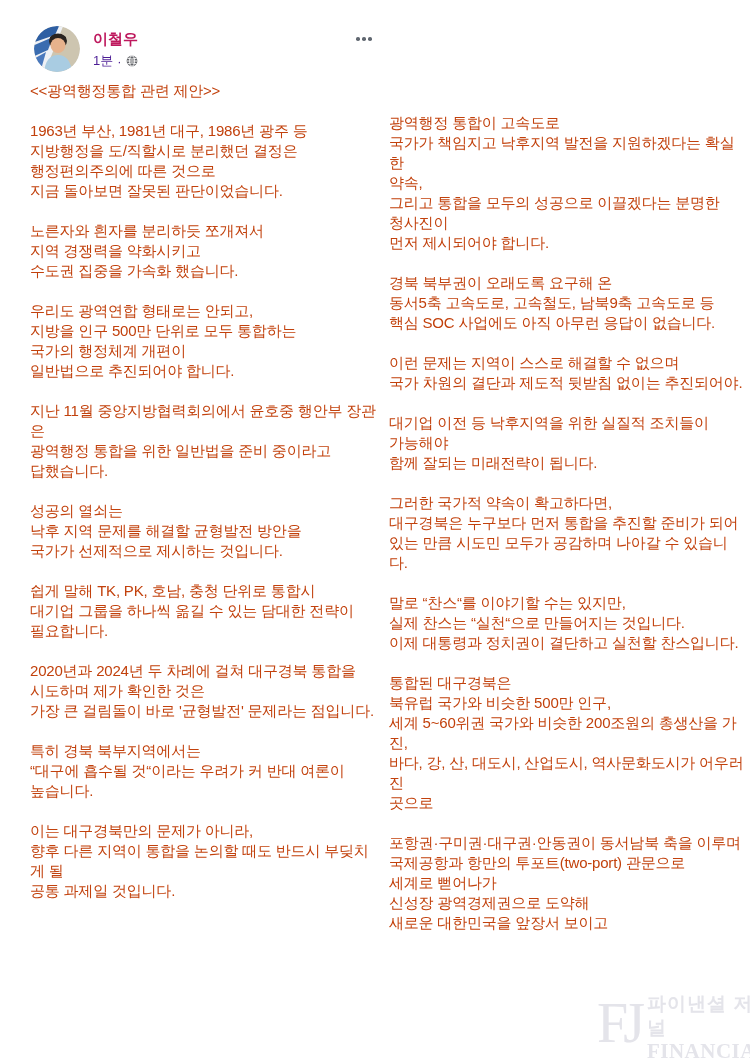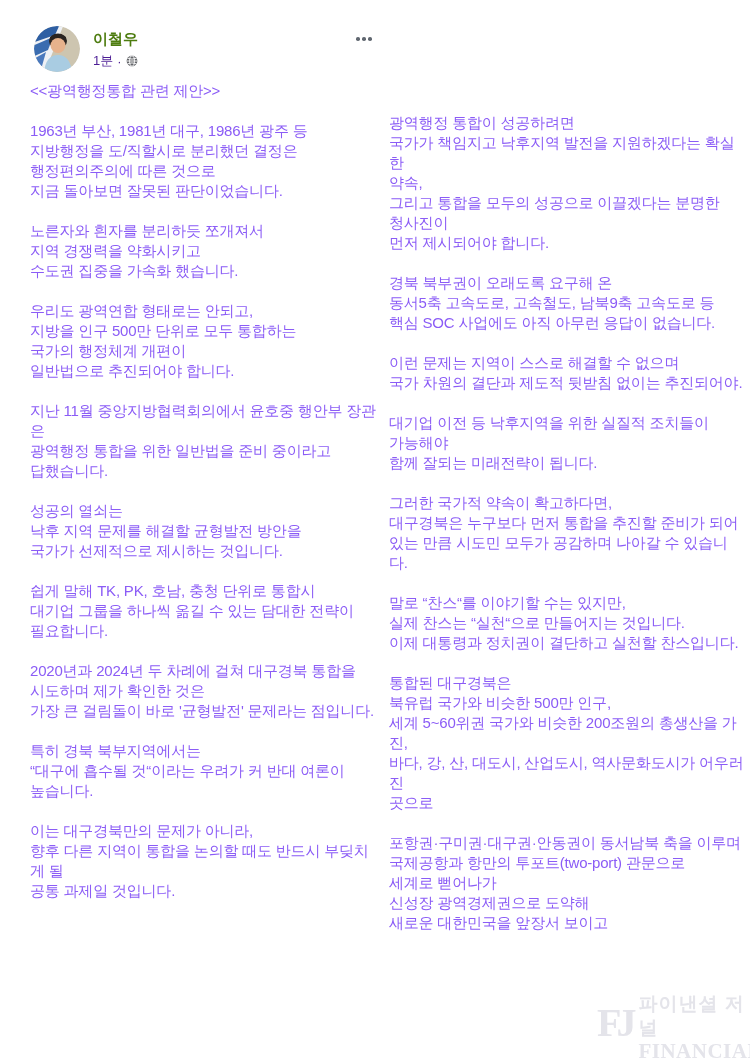--- a/index.html
+++ b/index.html
@@ -18,21 +18,21 @@
   
   .avatar {
     position:absolute; left:34px; top:26px;
     width:46px; height:46px; border-radius:50%;
     overflow:hidden; cursor:pointer;
     box-shadow:0 0 0 1px rgba(0,0,0,0.06) inset;
   }
   .avatar svg { display:block; width:46px; height:46px; }
   .author {
     position:absolute; left:93px; top:30px;
-    font-size:15px; font-weight:700; color:#4d7c0f;
+    font-size:15px; font-weight:700; color:#be185d;
     cursor:pointer;
   }
   .meta {
     position:absolute; left:93px; top:52px;
     display:flex; align-items:center; gap:4px;
     font-size:13px; color:#4c1d95;
   }
   .meta .globe { display:inline-block; width:12px; height:12px; }
   .menu-btn {
     position:absolute; left:346px; top:28px;
@@ -41,38 +41,38 @@
     cursor:pointer; border-radius:4px;
   }
   .menu-btn .dot {
     width:3.6px; height:3.6px; border-radius:50%;
     background:#606770;
   }
 
   
   .col {
     position:absolute;
-    font-size:15px; line-height:20px; color:#8b5cf6;
+    font-size:15px; line-height:20px; color:#c2410c;
     letter-spacing:-0.2px;
   }
   .col-left  { left:30px;  top:81px;  width:352px; }
   .col-right { left:389px; top:113px; width:355px; }
   .post-title { margin:0 0 20px 0; white-space:pre-line; }
   .para { margin:0 0 20px 0; white-space:pre-line; }
   .para:last-child { margin-bottom:0; }
 
   
   .watermark {
     position:absolute; left:597px; top:992px;
     display:flex; align-items:flex-start; gap:7px;
     color:#e4e4ea; user-select:none;
   }
   .wm-mono {
     font-family:"Liberation Serif","DejaVu Serif",serif;
-    font-weight:700; font-size:40px; line-height:62px;
+    font-weight:400; font-size:56px; line-height:62px;
     letter-spacing:-5px;
   }
   .wm-text { display:flex; flex-direction:column; }
   .wm-kr {
     font-size:19px; font-weight:700; line-height:24px;
     letter-spacing:1px;
   }
   .wm-en {
     font-family:"Liberation Serif","DejaVu Serif",serif;
     font-size:21px; font-weight:700; line-height:22px;
@@ -156,21 +156,21 @@
 “대구에 흡수될 것“이라는 우려가 커 반대 여론이
 높습니다.</p>
         <p class="para">이는 대구경북만의 문제가 아니라,
 향후 다른 지역이 통합을 논의할 때도 반드시 부딪치게 될
 공통 과제일 것입니다.</p>
       </div>
   </div>
 
   <div class="col col-right">
     <div>
-        <p class="para">광역행정 통합이 성공하려면
+        <p class="para">광역행정 통합이 고속도로
 국가가 책임지고 낙후지역 발전을 지원하겠다는 확실한
 약속,
 그리고 통합을 모두의 성공으로 이끌겠다는 분명한
 청사진이
 먼저 제시되어야 합니다.</p>
         <p class="para">경북 북부권이 오래도록 요구해 온
 동서5축 고속도로, 고속철도, 남북9축 고속도로 등
 핵심 SOC 사업에도 아직 아무런 응답이 없습니다.</p>
         <p class="para">이런 문제는 지역이 스스로 해결할 수 없으며
 국가 차원의 결단과 제도적 뒷받침 없이는 추진되어야.</p>

